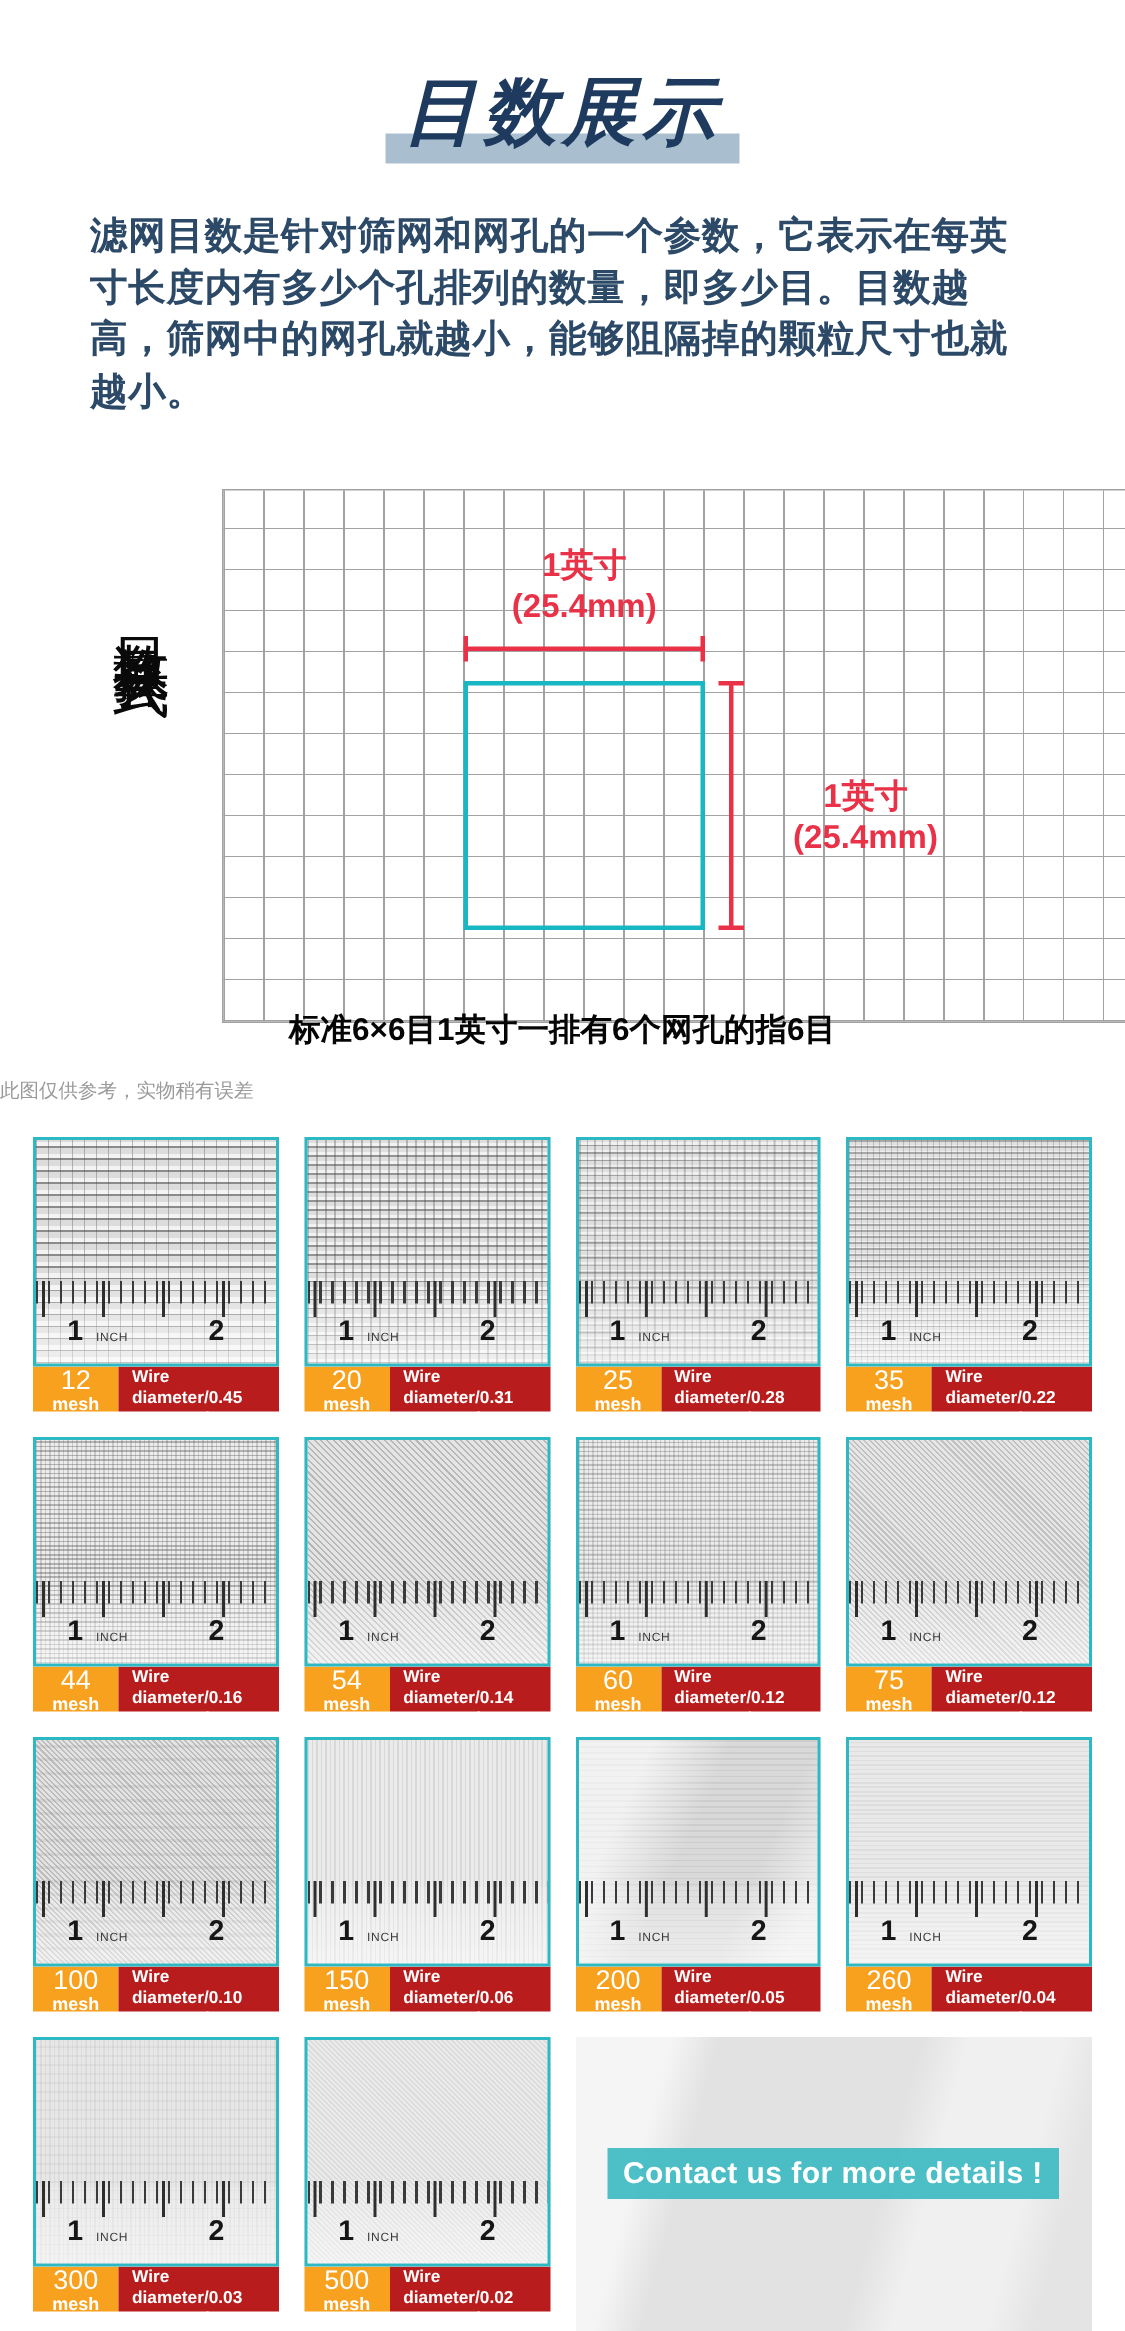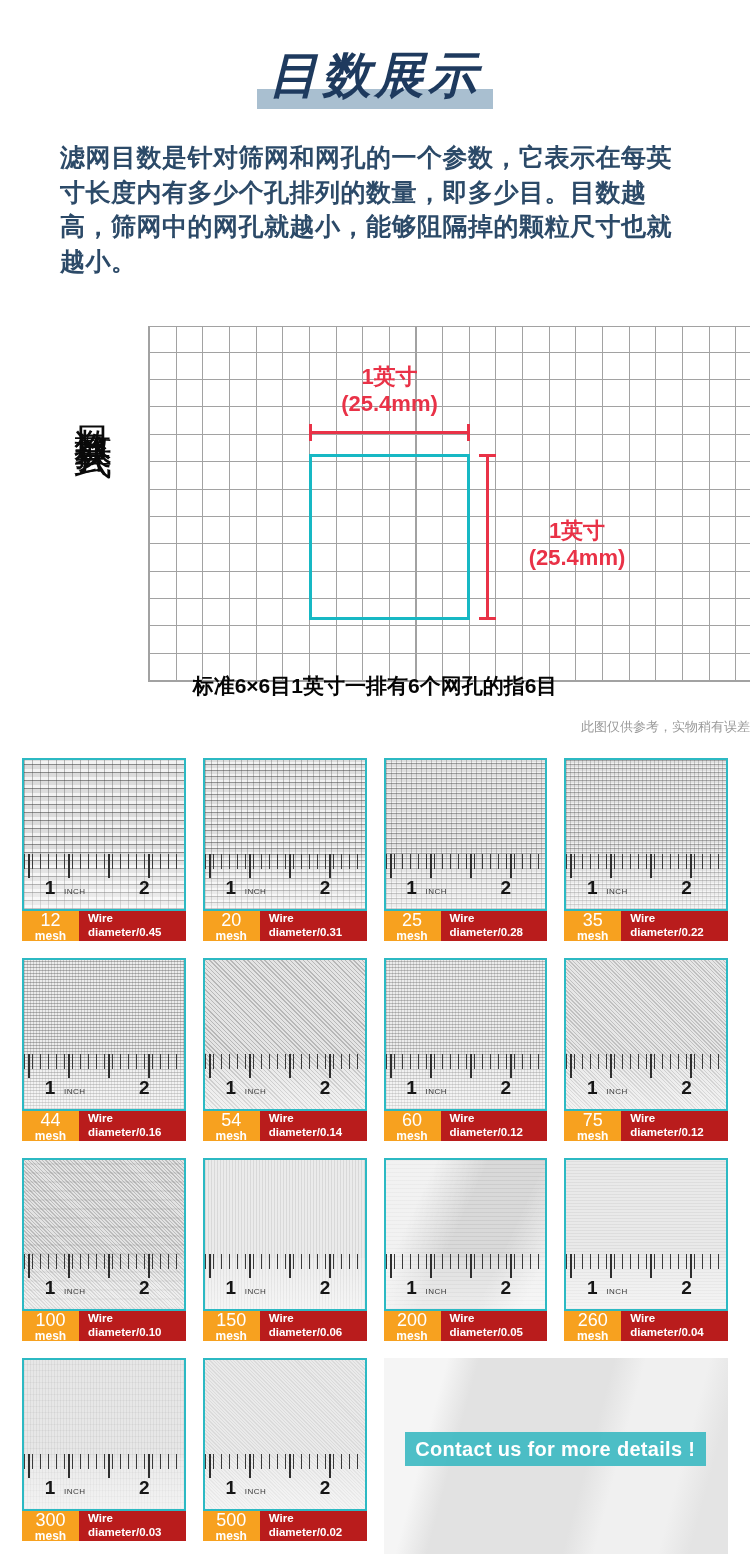--- a/index.html
+++ b/index.html
@@ -62,21 +62,21 @@
   .dim-v::before { top: 0; } .dim-v::after { bottom: 0; }
   .dim-label { position: absolute; color: #e93247; font-weight: bold; font-size: 22px; line-height: 27px; text-align: center; }
   .dim-label.top { left: 160px; width: 161px; top: 36px; }
   .dim-label.right { left: 348px; width: 160px; top: 190px; }
   .diagram-caption {
     position: absolute; left: 0; right: 0; top: 356px;
     text-align: center; font-size: 21px; font-weight: bold; color: #050505;
   }
   .diagram-note {
     position: absolute; left: 0; right: 0; top: 402px;
-    text-align: right; font-size: 13px; color: #9a9a9a;
+    text-align: left; font-size: 13px; color: #9a9a9a;
   }
 
   
   .cards {
     margin-top: 14px; padding: 0 22px;
     display: grid; grid-template-columns: repeat(4, 1fr);
     column-gap: 17px; row-gap: 17px;
   }
   .card { width: 100%; }
   .photo {

